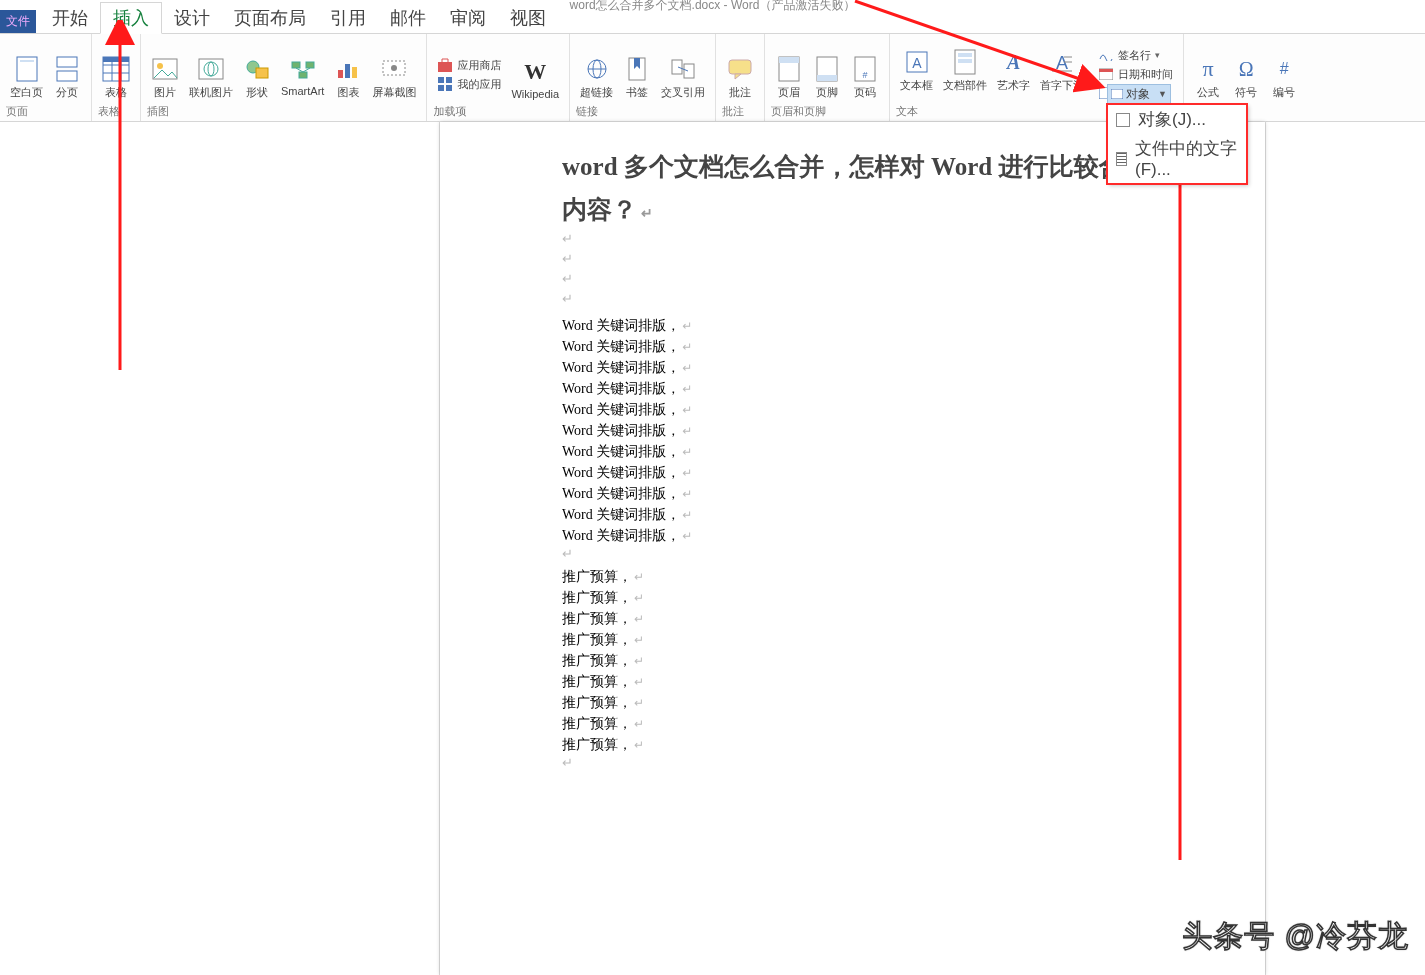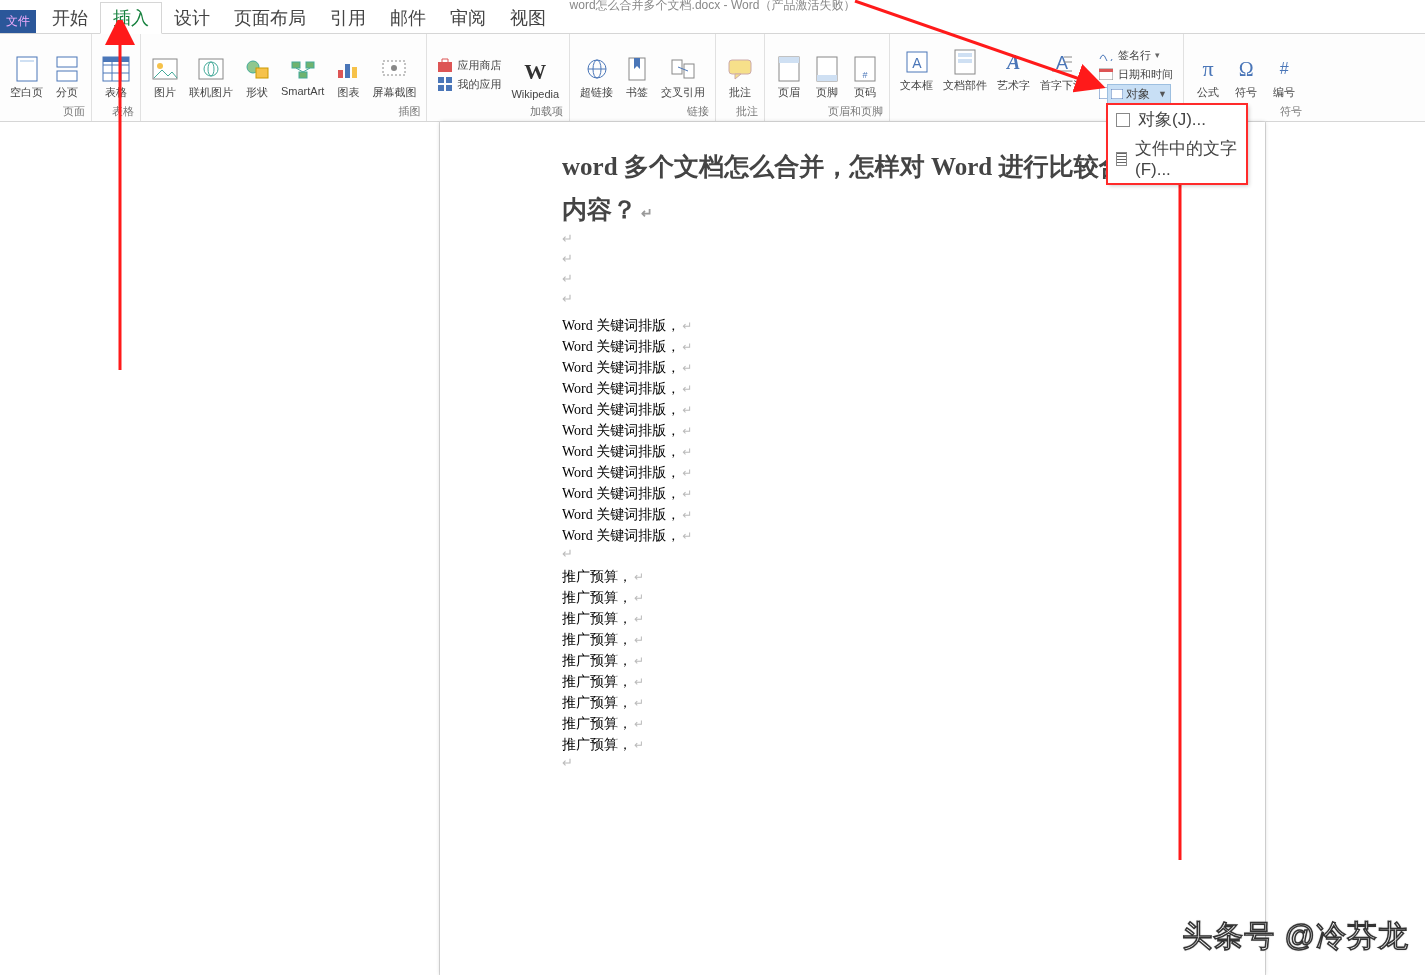--- a/index.html
+++ b/index.html
@@ -81,21 +81,21 @@
   }
   .group-row {
     display: flex;
     gap: 2px;
     align-items: flex-start;
   }
   .group-label {
     font-size: 11px;
     color: #777;
     padding-top: 2px;
-    text-align: right;
+    text-align: left;
     width: 100%;
   }
   .big-btn {
     display: flex;
     flex-direction: column;
     align-items: center;
     justify-content: center;
     min-width: 34px;
     padding: 2px 4px;
     font-size: 11px;

